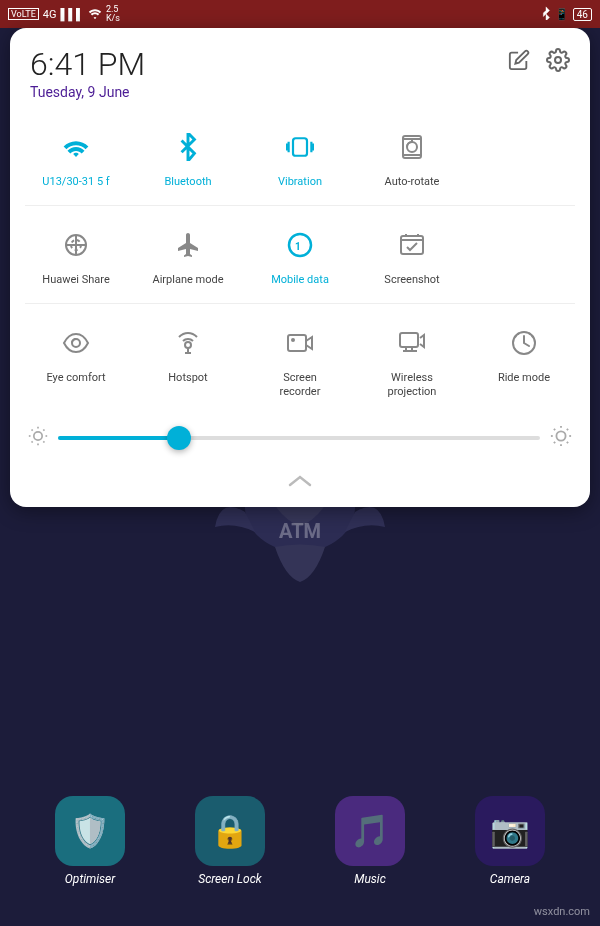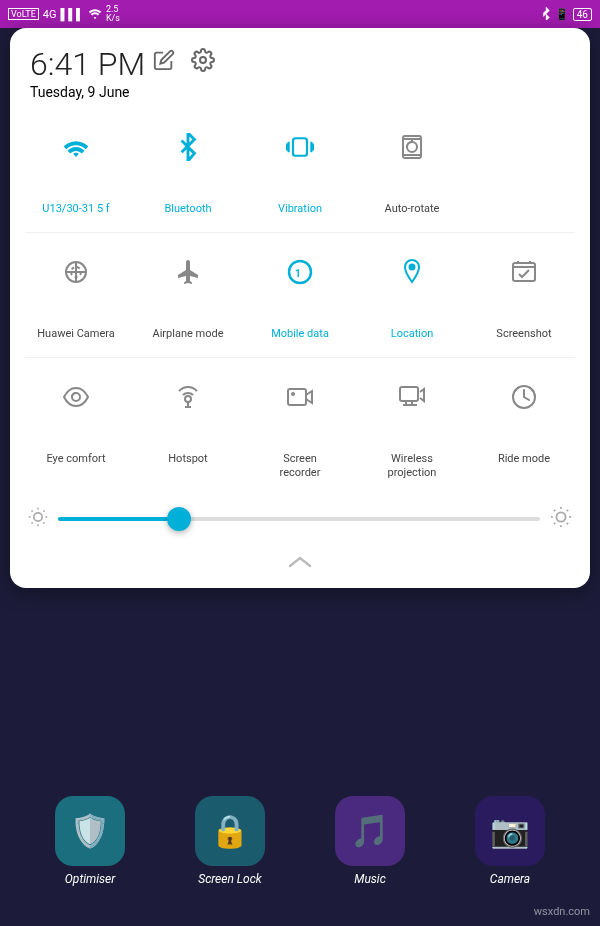--- a/index.html
+++ b/index.html
@@ -69,21 +69,21 @@
       text-align: center;
       font-style: italic;
     }
 
     
     .status-bar {
       position: absolute;
       top: 0; left: 0;
       width: 100%;
       height: 28px;
-      background: #a21caf;
+      background: #7f1d1d;
       display: flex;
       align-items: center;
       justify-content: space-between;
       padding: 0 8px;
       z-index: 10;
     }
 
     .status-left {
       display: flex;
       align-items: center;
@@ -109,41 +109,41 @@
       background: #fff;
       border-radius: 16px;
       padding: 0 0 10px 0;
       z-index: 20;
       box-shadow: 0 4px 20px rgba(0,0,0,0.4);
     }
 
     
     .panel-header {
       display: flex;
-      justify-content: flex-start;
+      justify-content: space-between;
       align-items: flex-start;
       padding: 20px 20px 10px 20px;
       gap: 8px;
     }
 
     .panel-time {
       display: flex;
       flex-direction: column;
     }
 
     .panel-time-main {
       font-size: 32px;
       font-weight: 300;
       color: #222;
       line-height: 1;
     }
 
     .panel-time-date {
       font-size: 14px;
-      color: #000000;
+      color: #4c1d95;
       margin-top: 4px;
     }
 
     .panel-icons {
       display: flex;
       gap: 16px;
       align-items: center;
     }
 
     .header-icon {
@@ -159,21 +159,20 @@
       gap: 0;
       padding: 5px 10px;
     }
 
     .quick-item {
       display: flex;
       flex-direction: column;
       align-items: center;
       padding: 10px 4px;
       cursor: pointer;
-      gap: 27px;
     }
 
     .quick-icon {
       width: 44px;
       height: 44px;
       display: flex;
       align-items: center;
       justify-content: center;
       font-size: 26px;
       margin-bottom: 6px;
@@ -404,21 +403,21 @@
   <div class="quick-grid">
 
     <div class="quick-item">
       <div class="quick-icon icon-inactive">
         <svg viewBox="0 0 28 28" fill="none" stroke="#888" stroke-width="2">
           <circle cx="14" cy="14" r="10"></circle>
           <circle cx="14" cy="14" r="5" stroke-dasharray="3 3"></circle>
           <path d="M14 4v20M4 14h20"></path>
         </svg>
       </div>
-      <span class="quick-label">Huawei Camera</span>
+      <span class="quick-label">Huawei Share</span>
     </div>
 
     <div class="quick-item">
       <div class="quick-icon icon-inactive">
         <svg viewBox="0 0 28 28" fill="#888">
           <path d="M14 2c-1.1 0-2 .9-2 2v8L4 17v3l8-2v5l-2 1.5V26l4-1 4 1v-1.5L16 23v-5l8 2v-3L16 12V4c0-1.1-.9-2-2-2z"></path>
         </svg>
       </div>
       <span class="quick-label">Airplane mode</span>
     </div>
@@ -426,29 +425,20 @@
     <div class="quick-item">
       <div class="quick-icon icon-active">
         <svg viewBox="0 0 28 28" fill="none" stroke="#00b0d8" stroke-width="2.5">
           <circle cx="14" cy="14" r="11"></circle>
           <text x="9" y="19" font-size="10" fill="#00b0d8" stroke="none" font-weight="bold">1</text>
         </svg>
       </div>
       <span class="quick-label active">Mobile data</span>
     </div>
 
-    <div class="quick-item">
-      <div class="quick-icon icon-active">
-        <svg viewBox="0 0 24 28" fill="none" stroke="#00b0d8" stroke-width="2">
-          <path d="M12 2C8.1 2 5 5.1 5 9c0 5.5 7 15 7 15s7-9.5 7-15c0-3.9-3.1-7-7-7z"></path>
-          <circle cx="12" cy="9" r="2.5" fill="#00b0d8"></circle>
-        </svg>
-      </div>
-      <span class="quick-label active">Location</span>
-    </div>
 
     <div class="quick-item">
       <div class="quick-icon icon-inactive">
         <svg viewBox="0 0 28 28" fill="none" stroke="#888" stroke-width="2">
           <rect x="3" y="5" width="22" height="18" rx="2"></rect>
           <path d="M3 9h22"></path>
           <path d="M8 5V3M20 5V3"></path>
           <path d="M9 16l3 3 7-7"></path>
         </svg>
       </div>

